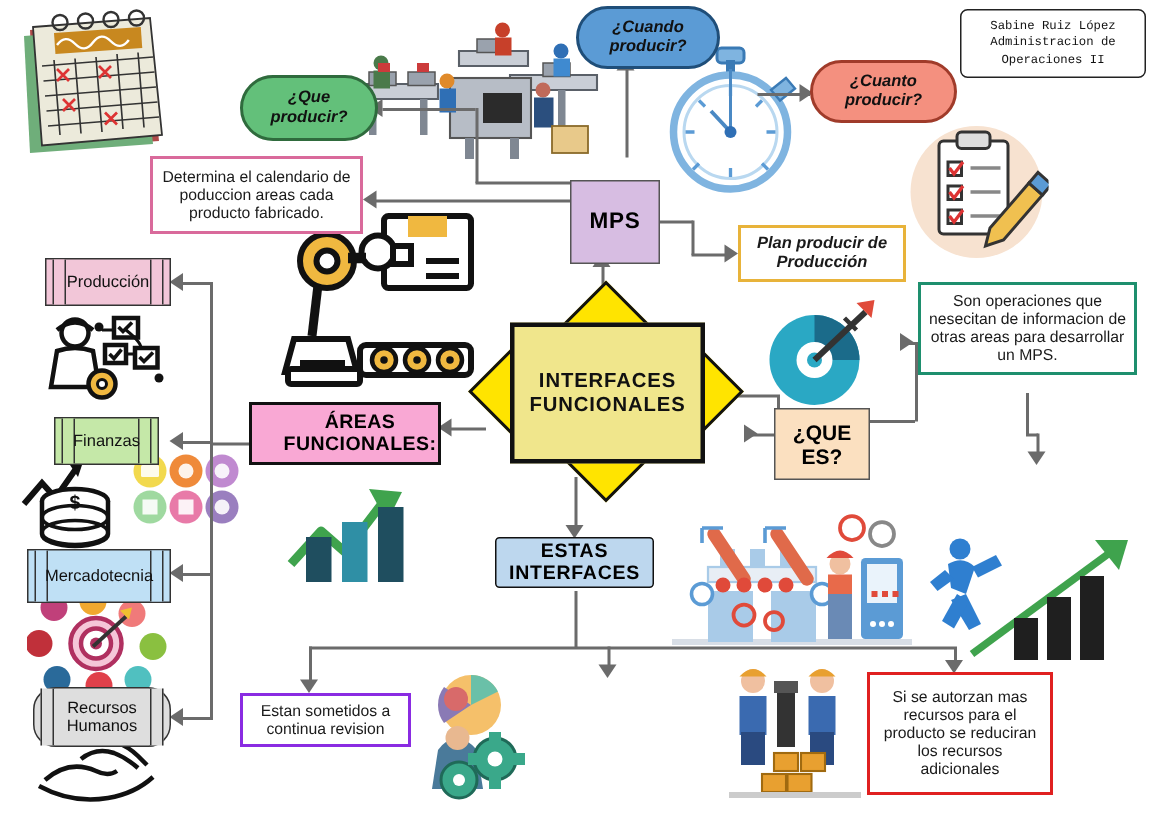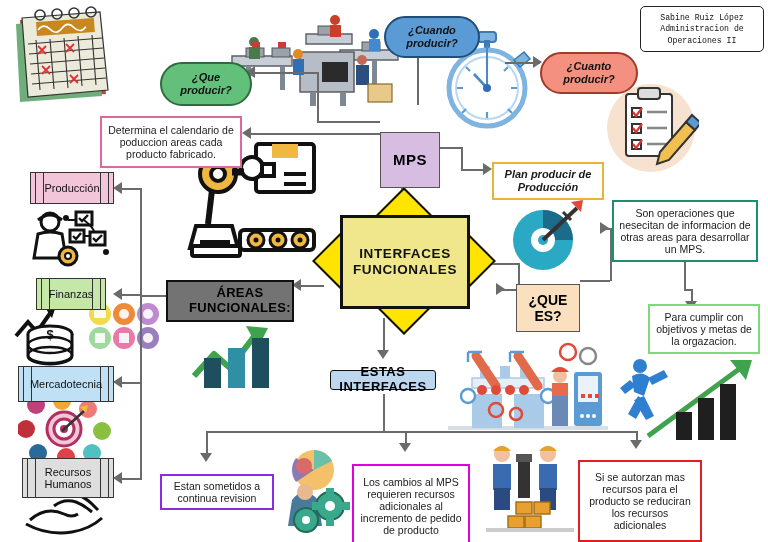--- a/index.html
+++ b/index.html
@@ -8,21 +8,20 @@
   #canvas{position:relative;width:768px;height:542px;background:#fff;}
 
   .abs{position:absolute;box-sizing:border-box;}
 
   
   .node{
     position:absolute;box-sizing:border-box;
     display:flex;align-items:center;justify-content:center;
     text-align:center;line-height:1.15;
     background:#fff;
-    margin-top:12px;
   }
 
   
   .pill{
     border-radius:999px;border:2px solid #222;
     font-style:italic;font-weight:bold;font-size:11px;color:#111;
   }
   .pill.green{background:#63c07a;border-color:#2f6b3d;}
   .pill.blue{background:#5b9bd5;border-color:#1f4e79;}
   .pill.salmon{background:#f4907f;border-color:#a03b2a;}
@@ -32,21 +31,21 @@
   .note.pinkbdr{border-color:#d96a9b;}
   .note.greenbdr{border-color:#1e8f6e;}
   .note.lightgreenbdr{border-color:#7ed87e;}
   .note.purplebdr{border-color:#8a2be2;border-width:2px;}
   .note.magentabdr{border-color:#e000e0;border-width:2px;}
   .note.redbdr{border-color:#e02020;border-width:2px;}
   .note.yellowbdr{border-color:#e8b33a;border-width:2px;background:#fff;
                   font-style:italic;font-weight:bold;font-size:11px;}
   .mps{background:#d7bde2;border:1.5px solid #555;font-size:15px;
        letter-spacing:.5px;font-weight:bold;}
-  .areas{background:#737373;border:2px solid #111;font-size:13px;
+  .areas{background:#f9a8d4;border:2px solid #111;font-size:13px;
          font-weight:bold;letter-spacing:.3px;padding-left:20px;}
   .quees{background:#fbe0c0;border:1.5px solid #555;font-size:14px;
          font-weight:bold;}
   .estas{background:#bdd7ee;border:1.5px solid #111;font-size:13px;
          font-weight:bold;letter-spacing:.5px;border-radius:3px;}
 
   
   .chip{
     position:absolute;box-sizing:border-box;display:flex;
     align-items:center;justify-content:center;text-align:center;
@@ -531,36 +530,34 @@
     <span class="cap r"></span>
     <span style="white-space:pre-line;position:relative;z-index:2;">Finanzas</span>
   </div>
 
   <div class="chip" style="left:18px;top:366px;width:96px;height:36px;background:#bfe0f5;">
     <span class="cap l"></span>
     <span class="cap r"></span>
     <span style="white-space:pre-line;position:relative;z-index:2;">Mercadotecnia</span>
   </div>
 
-  <div class="chip" style="left:22px;top:458px;width:92px;height:40px;background:#dedede;">
+  <div class="chip" style="left:22px;top:458px;width:92px;height:40px;background:#dedede;border-radius:15px;">
     <span class="cap l"></span>
     <span class="cap r"></span>
     <span style="white-space:pre-line;position:relative;z-index:2;">Recursos
 Humanos</span>
   </div>
 
   <div class="node quees" style="left:516px;top:272px;width:64px;height:48px;white-space:pre-line;">¿QUE
 ES?</div>
 
   <div class="node note greenbdr" style="left:612px;top:188px;width:146px;height:62px;">Son operaciones que nesecitan de informacion de otras areas para desarrollar un MPS.</div>
 
-  <div class="node note lightgreenbdr" style="left:648px;top:292px;width:112px;height:50px;">Para cumplir con objetivos y metas de la orgazacion.</div>
-
-  <div class="node estas" style="left:330px;top:358px;width:106px;height:20px;white-space:pre-line;">ESTAS
+
+  <div class="node estas" style="left:330px;top:358px;width:106px;height:34px;white-space:pre-line;">ESTAS
 INTERFACES</div>
 
   <div class="node note purplebdr" style="left:160px;top:462px;width:114px;height:36px;">Estan sometidos a continua revision</div>
 
-  <div class="node note magentabdr" style="left:352px;top:452px;width:118px;height:84px;">Los cambios al MPS requieren recursos adicionales  al incremento de pedido de producto</div>
 
   <div class="node note redbdr" style="left:578px;top:448px;width:124px;height:82px;">Si se autorzan mas recursos para el producto se reduciran los recursos adicionales</div>
 
 </div>
 
 </body></html>

